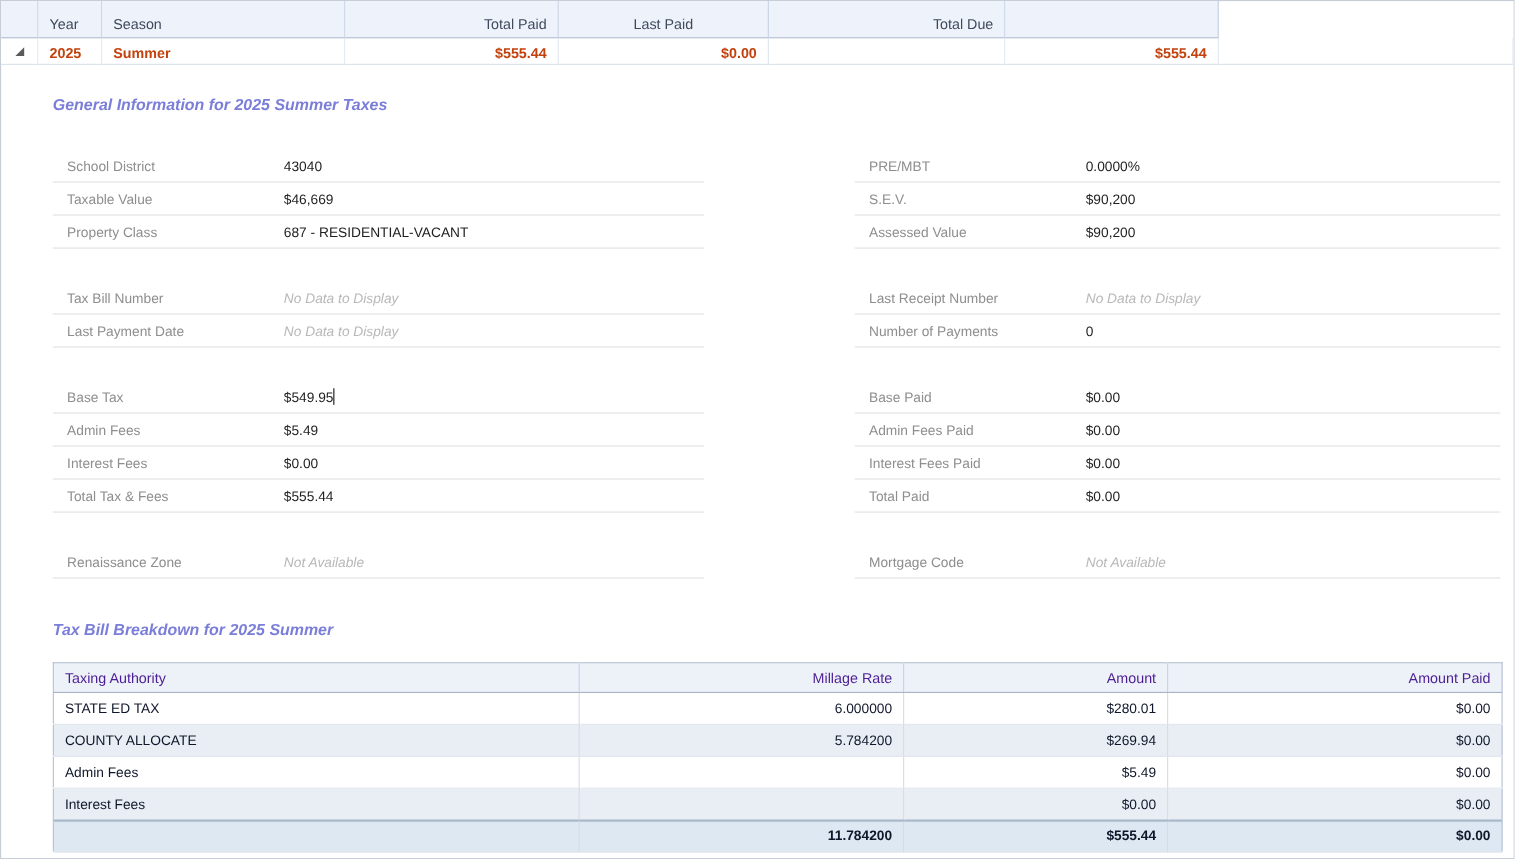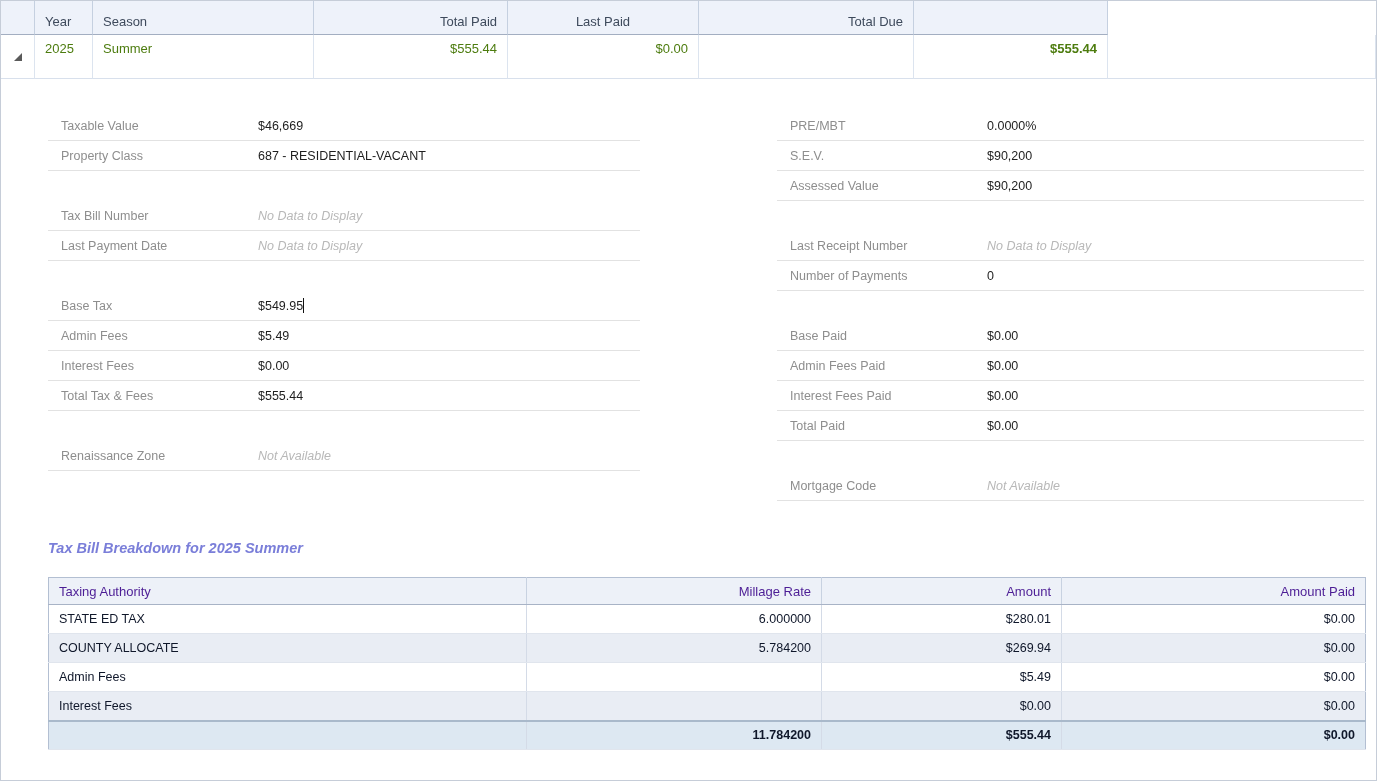--- a/index.html
+++ b/index.html
@@ -15,23 +15,23 @@
   .sgrid-row {
     display:grid;
     grid-template-columns:34px 58px 221px 194px 191px 215px 194px 1fr;
   }
   .sgrid-row.head .cell {
     background:#eef2fa; height:34px; line-height:33px;
     border-right:1px solid #c5d0e0; border-bottom:1px solid #a3aec1;
     color:#3e4a5c; font-size:13px; padding:4px 10px; white-space:nowrap; overflow:hidden;
   }
   .sgrid-row.body .cell {
-    background:#fff; height:44px; line-height:27px;
+    background:#fff; height:24px; line-height:27px;
     border-right:1px solid #dce4ef; border-bottom:1px solid #d8e0ec;
-    color:#4d7c0f; font-size:13px; padding:0 10px; white-space:nowrap; overflow:hidden;
+    color:#c2410c; font-size:13px; padding:0 10px; white-space:nowrap; overflow:hidden;font-weight:bold;
   }
   .cell.al { text-align:left; } .cell.ar { text-align:right; } .cell.ac { text-align:center; }
   .cell.bold { font-weight:bold; }
   .expander { display:flex; align-items:center; justify-content:center; cursor:pointer; }
   .tri-se { width:0; height:0; border-left:8px solid transparent; border-bottom:8px solid #5a5a5a; }
 
   
   .detail { padding:0 12px 0 47px; }
   .section-heading {
     color:#7a7ed9; font-size:14.5px; font-weight:bold; font-style:italic;
@@ -102,25 +102,30 @@
       <div class="cell ar">$555.44</div>
       <div class="cell ar">$0.00</div>
       <div class="cell ac"></div>
       <div class="cell ar bold">$555.44</div>
       <div class="cell al"></div>
     </div>
   </div>
 
   <div class="detail">
 
+    <div class="section-heading h-general">General Information for 2025 Summer Taxes</div>
 
     <div class="cols">
 
       <div class="col-left">
         <div class="fgroup fg-1">
+          <div class="field-row">
+            <span class="field-label">School District</span>
+            <span class="field-value">43040</span>
+          </div>
           <div class="field-row">
             <span class="field-label">Taxable Value</span>
             <span class="field-value">$46,669</span>
           </div>
           <div class="field-row">
             <span class="field-label">Property Class</span>
             <span class="field-value">687 - RESIDENTIAL-VACANT</span>
           </div>
         </div>
 

